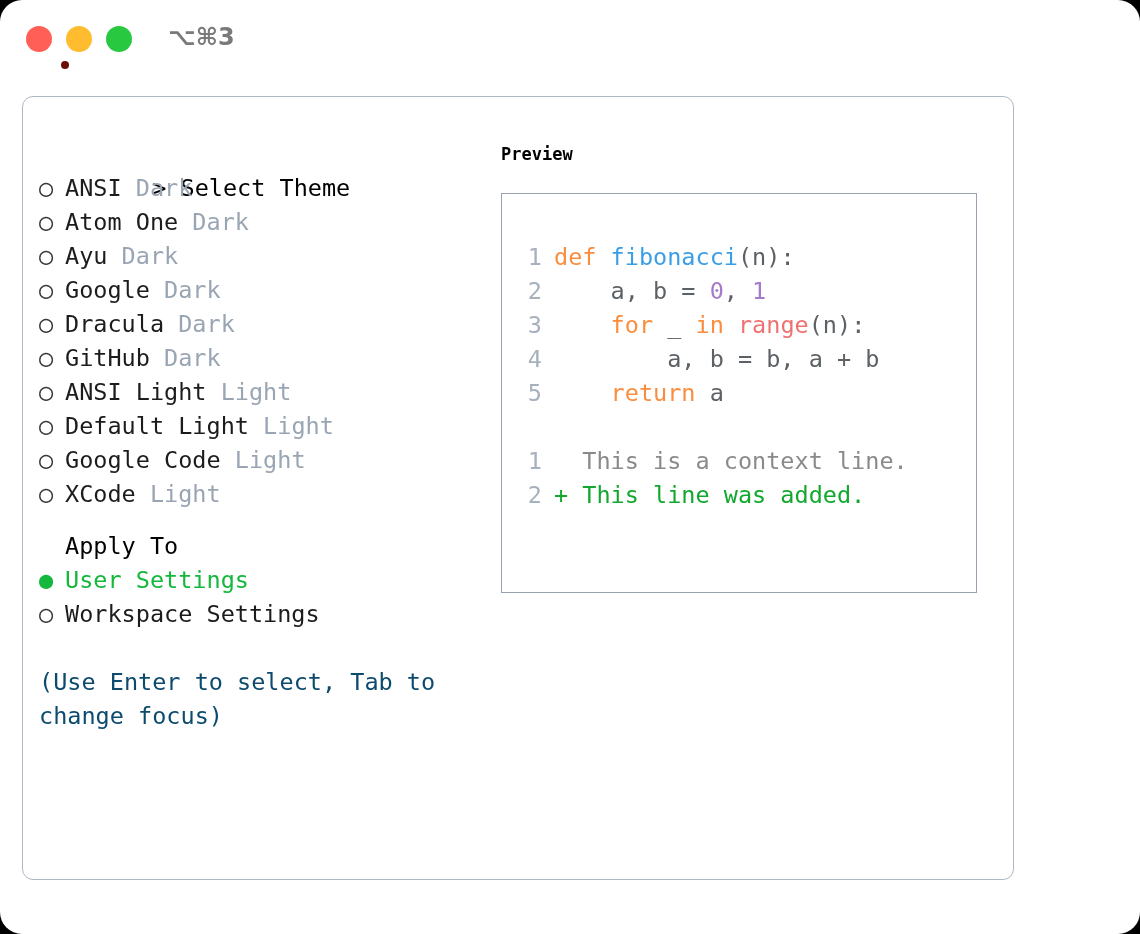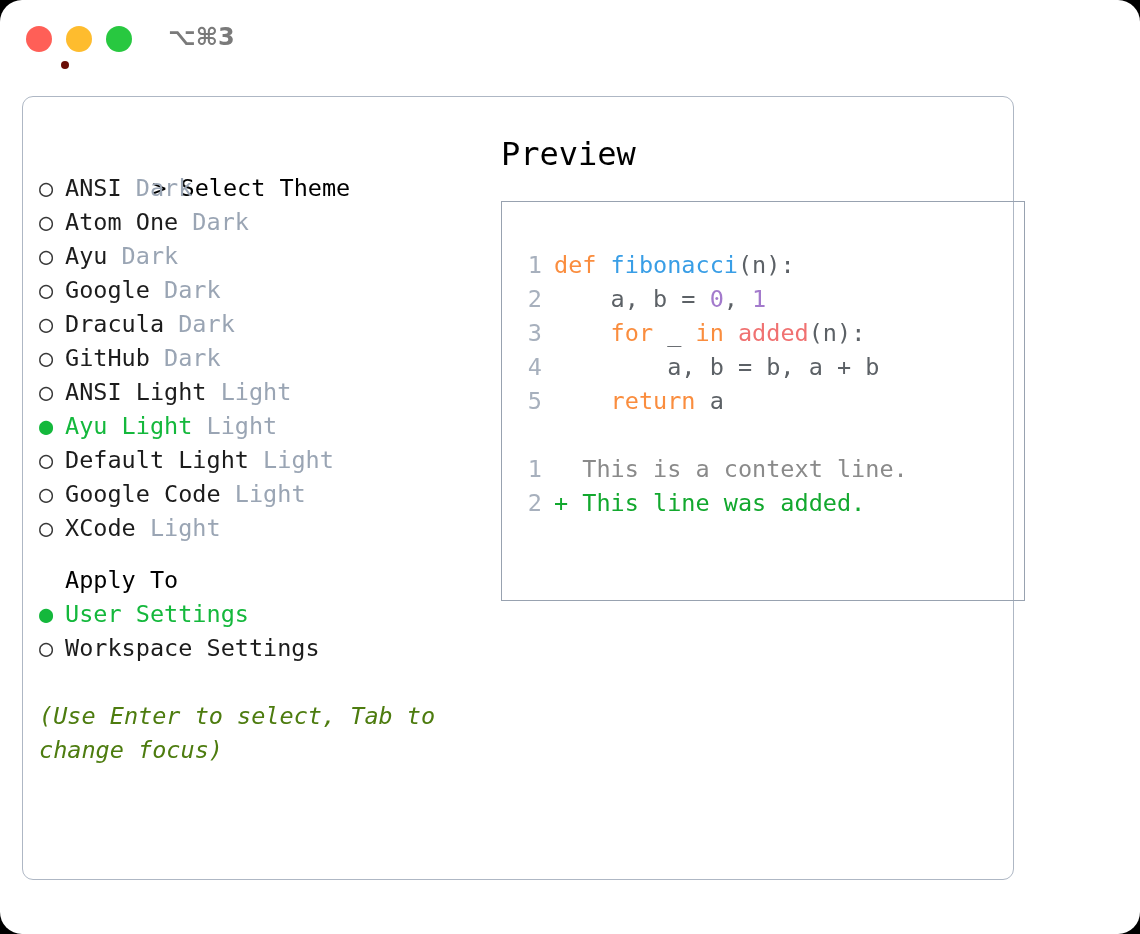--- a/index.html
+++ b/index.html
@@ -106,42 +106,41 @@
     color: #9AA5B4;
   }
 
   #apply-header {
     margin-top: 18px;
   }
   #hint {
     margin-top: 34px;
     font-size: 23.5px;
     line-height: 34px;
-    color: #4d7c0f;
+    color: #0c4a6e;
     width: 400px;
     white-space: normal;
-    font-style: italic;
   }
 
   
   #right-col {
     position: absolute;
     left: 478px;
     top: 40px;
     width: 490px;
   }
   #preview-title {
-    font-size: 32px;
-    line-height: 34px;
-    font-weight: normal;
+    font-size: 17px;
+    line-height: 34px;
+    font-weight: bold;
     color: #000000;
   }
   #preview-box {
-    margin-top: 30px;
-    width: 524px;
+    margin-top: 22px;
+    width: 476px;
     height: 400px;
     border: 1.6px solid #98A2B0;
     box-sizing: border-box;
     position: relative;
   }
   #code {
     position: absolute;
     left: 14px;
     top: 46px;
     font-size: 23.5px;
@@ -188,42 +187,41 @@
         <span>&gt; </span><span>Select Theme</span>
       </div>
       <div id="theme-list">
           <div class="row"><span class="bullet">○</span><span>ANSI</span><span> </span><span class="variant">Dark</span></div>
           <div class="row"><span class="bullet">○</span><span>Atom One</span><span> </span><span class="variant">Dark</span></div>
           <div class="row"><span class="bullet">○</span><span>Ayu</span><span> </span><span class="variant">Dark</span></div>
           <div class="row"><span class="bullet">○</span><span>Google</span><span> </span><span class="variant">Dark</span></div>
           <div class="row"><span class="bullet">○</span><span>Dracula</span><span> </span><span class="variant">Dark</span></div>
           <div class="row"><span class="bullet">○</span><span>GitHub</span><span> </span><span class="variant">Dark</span></div>
           <div class="row"><span class="bullet">○</span><span>ANSI Light</span><span> </span><span class="variant">Light</span></div>
-          <div class="row"><span class="bullet bullet-on">●</span><span class="name-sel">Ayu Light</span><span> </span><span class="variant">Light</span></div>
           <div class="row"><span class="bullet">○</span><span>Default Light</span><span> </span><span class="variant">Light</span></div>
           <div class="row"><span class="bullet">○</span><span>Google Code</span><span> </span><span class="variant">Light</span></div>
           <div class="row"><span class="bullet">○</span><span>XCode</span><span> </span><span class="variant">Light</span></div>
         </div>
 
       <div class="row hdr" id="apply-header"><span class="bullet"> </span><span>Apply To</span></div>
       <div id="apply-list">
           <div class="row"><span class="bullet bullet-on">●</span><span class="name-sel">User Settings</span></div>
           <div class="row"><span class="bullet">○</span><span>Workspace Settings</span></div>
         </div>
 
       <div id="hint">(Use Enter to select, Tab to change focus)</div>
     </div>
 
     <div id="right-col">
       <div id="preview-title">Preview</div>
       <div id="preview-box">
         <div id="code">
             <div class="cline"><span class="ln">1</span><span class="sp"></span><span class="tok-kw">def</span><span class="tok-txt"> </span><span class="tok-fn">fibonacci</span><span class="tok-txt">(n):</span></div>
             <div class="cline"><span class="ln">2</span><span class="sp"></span><span class="tok-txt">    a, b = </span><span class="tok-num">0</span><span class="tok-txt">, </span><span class="tok-num">1</span></div>
-            <div class="cline"><span class="ln">3</span><span class="sp"></span><span class="tok-txt">    </span><span class="tok-kw">for</span><span class="tok-txt"> _ </span><span class="tok-kw">in</span><span class="tok-txt"> </span><span class="tok-bi">added</span><span class="tok-txt">(n):</span></div>
+            <div class="cline"><span class="ln">3</span><span class="sp"></span><span class="tok-txt">    </span><span class="tok-kw">for</span><span class="tok-txt"> _ </span><span class="tok-kw">in</span><span class="tok-txt"> </span><span class="tok-bi">range</span><span class="tok-txt">(n):</span></div>
             <div class="cline"><span class="ln">4</span><span class="sp"></span><span class="tok-txt">        a, b = b, a + b</span></div>
             <div class="cline"><span class="ln">5</span><span class="sp"></span><span class="tok-txt">    </span><span class="tok-kw">return</span><span class="tok-txt"> a</span></div>
             <div class="diff-gap"></div>
             <div class="cline"><span class="ln">1</span><span class="sp"></span><span class="diff-ctx">  </span><span class="diff-ctx">This is a context line.</span></div>
             <div class="cline"><span class="ln">2</span><span class="sp"></span><span class="diff-add">+ </span><span class="diff-add">This line was added.</span></div>
           </div>
       </div>
     </div>
 
   </div>

